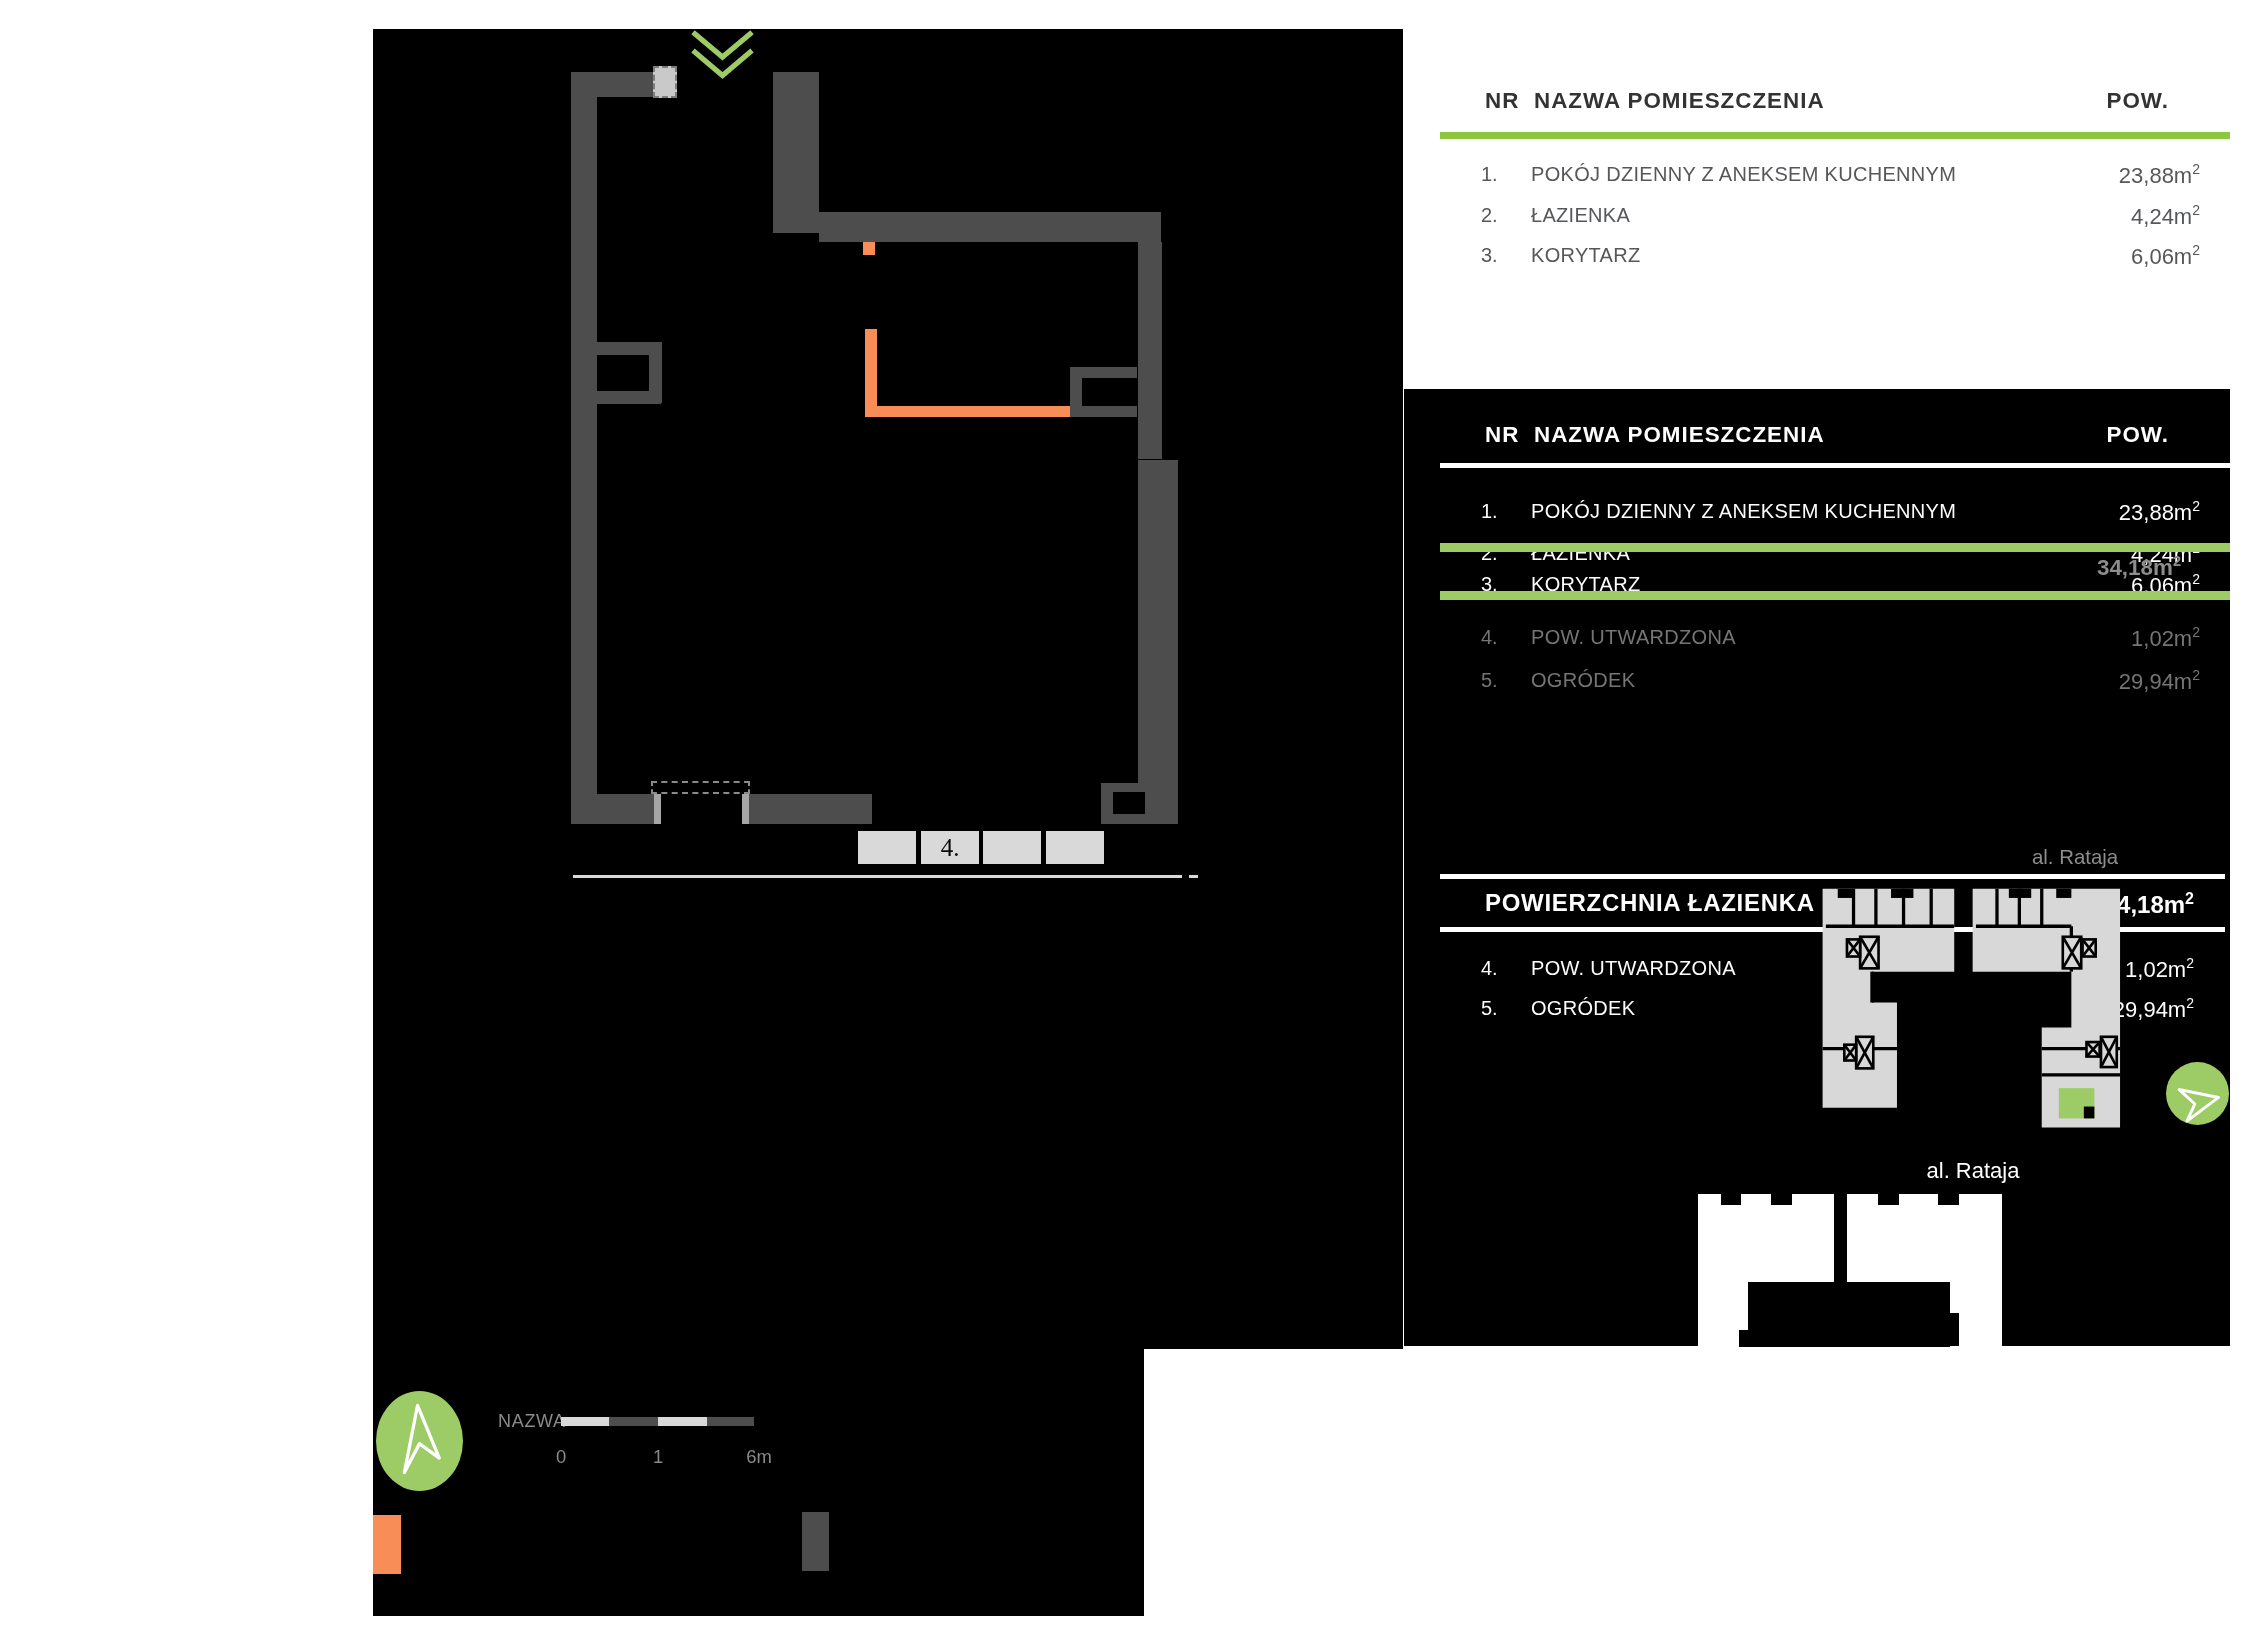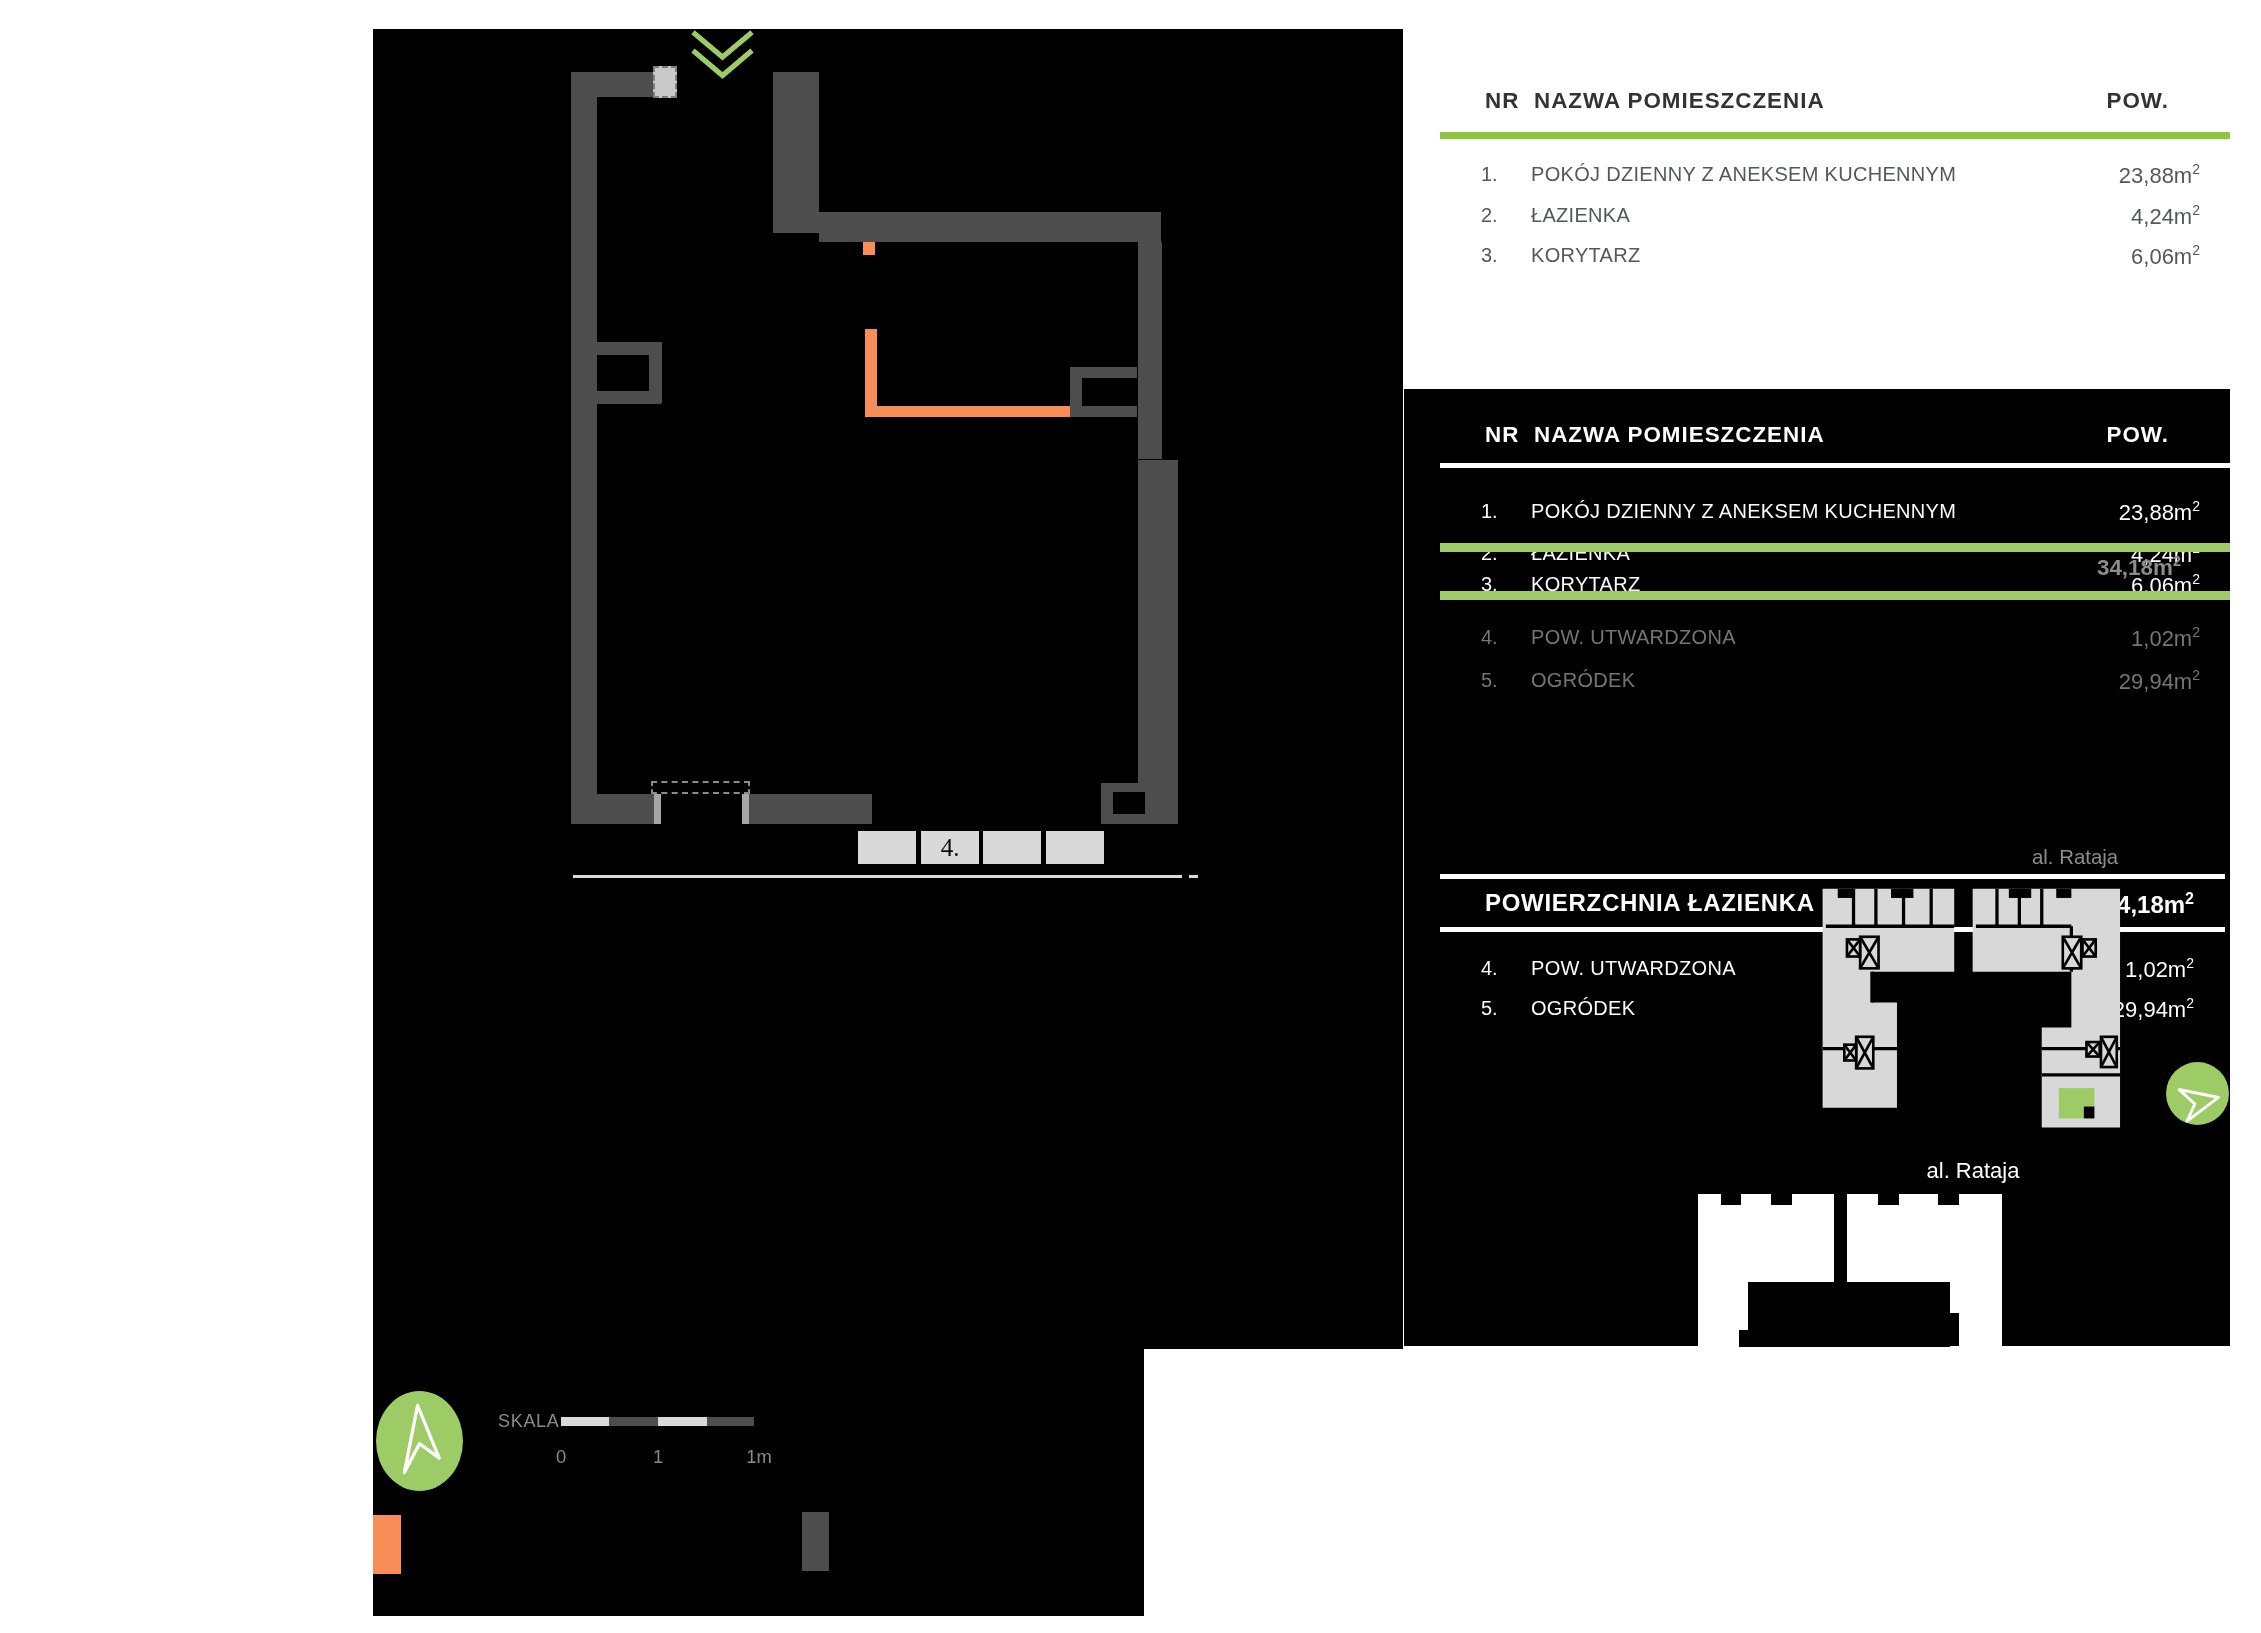--- a/index.html
+++ b/index.html
@@ -248,26 +248,26 @@
       <polygon points="20,42 80,54 32,90 44,64" fill="none" stroke="#fff" stroke-width="4.5" stroke-linejoin="round"></polygon>
     </svg>
   </div>
 
   <div class="circle" style="left:376px;top:1391px;width:87px;height:100px">
     <svg width="87" height="100" viewBox="0 0 132 152">
       <polygon points="63,22 43,124 66,80 96,102" fill="none" stroke="#fff" stroke-width="5" stroke-linejoin="round"></polygon>
     </svg>
   </div>
 
-  <div class="skala">SKALA</div>
+  <div class="skala">NAZWA</div>
   <div class="lgray" style="left:561px;top:1417px;width:49px;height:9.2px"></div>
   <div class="w" style="left:609px;top:1417px;width:49px;height:9.2px"></div>
   <div class="lgray" style="left:658px;top:1417px;width:49px;height:9.2px"></div>
   <div class="w" style="left:707px;top:1417px;width:47px;height:9.2px"></div>
   <div class="scale-num" style="left:541px">0</div>
   <div class="scale-num" style="left:638px">1</div>
-  <div class="scale-num" style="left:739px">1m</div>
+  <div class="scale-num" style="left:739px">6m</div>
 
   <div class="orange" style="left:373px;top:1515px;width:28px;height:59px"></div>
   <div class="w" style="left:802px;top:1512px;width:27px;height:59px"></div>
 
 </div>
 
 
 </body></html>

